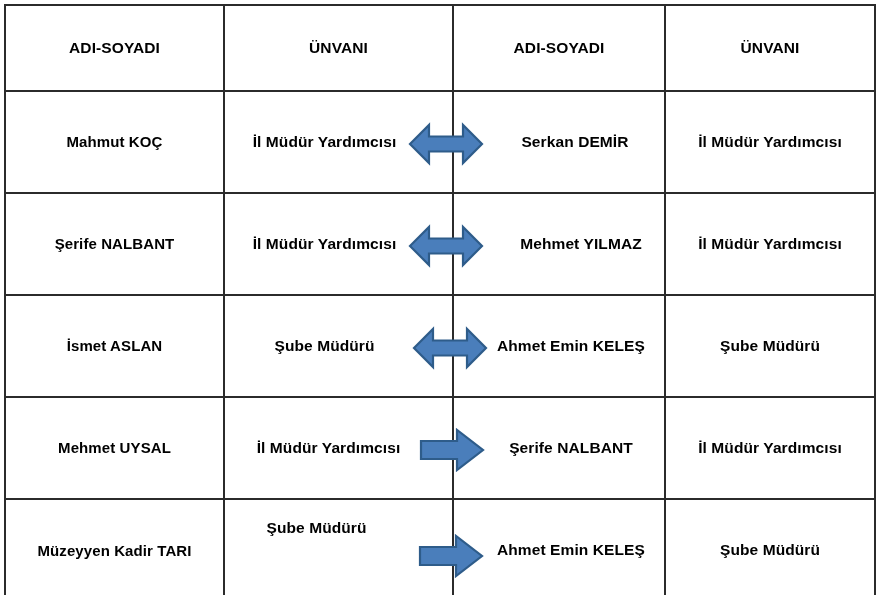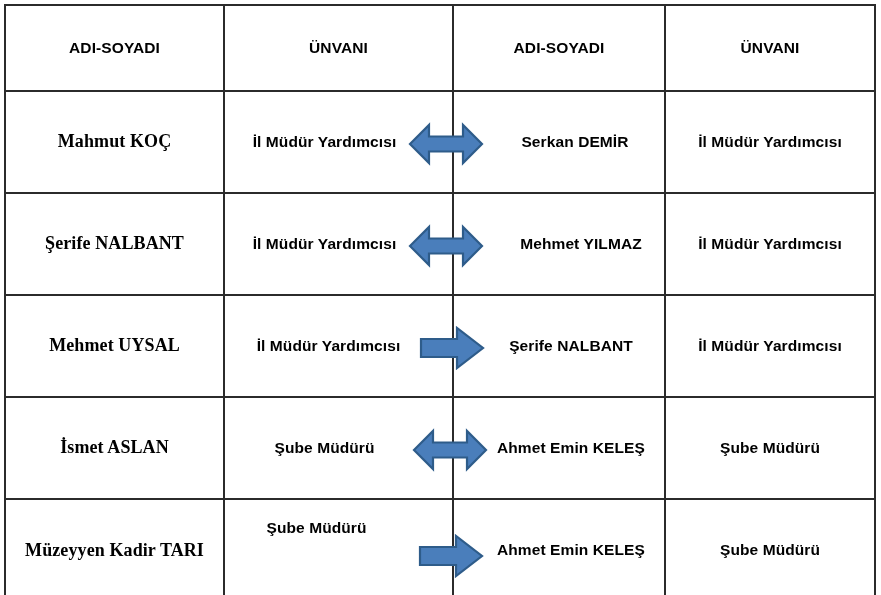--- a/index.html
+++ b/index.html
@@ -72,21 +72,21 @@
   tr.data-row-last td {
     height: 101px;
   }
 
   .cell-text {
     display: block;
     line-height: 1.2;
   }
 
   
-  .name-cell .cell-text { font-size: 18px; font-family: Liberation Serif, serif; }
+  .name-cell .cell-text { font-size: 15px; }
 
   
   td.title-left {
     position: relative;
   }
   td.title-left .cell-text {
     position: relative;
     z-index: 1;
   }
 
@@ -192,58 +192,58 @@
           <td class="target-cell push-right2">
             <span class="cell-text">Mehmet YILMAZ</span>
           </td>
           <td>
             <span class="cell-text">İl Müdür Yardımcısı</span>
           </td>
         </tr>
 
         <tr class="data-row">
           <td class="name-cell">
+            <span class="cell-text">İsmet ASLAN</span>
+          </td>
+          <td class="title-left nudge-left">
+            <span class="cell-text">Şube Müdürü</span>
+            <span class="arrow bidi-4">
+              <svg viewBox="0 0 76 48" width="76" height="48" aria-hidden="true">
+                <path d="M2,24 L21,5 L21,16.5 L55,16.5 L55,5 L74,24 L55,43 L55,31.5 L21,31.5 L21,43 Z" fill="#4A7EBB" stroke="#2E5C8A" stroke-width="2.2" stroke-linejoin="miter"></path>
+              </svg>
+            </span>
+          </td>
+          <td class="target-cell push-right3">
+            <span class="cell-text">Ahmet Emin KELEŞ</span>
+          </td>
+          <td>
+            <span class="cell-text">Şube Müdürü</span>
+          </td>
+        </tr>
+
+        <tr class="data-row">
+          <td class="name-cell">
             <span class="cell-text">Mehmet UYSAL</span>
           </td>
           <td class="title-left nudge-center">
             <span class="cell-text">İl Müdür Yardımcısı</span>
             <span class="arrow mono-3">
               <svg viewBox="0 0 66 48" width="66" height="48" aria-hidden="true">
                 <path d="M2,15 L38,15 L38,4 L64,24 L38,44 L38,33 L2,33 Z" fill="#4A7EBB" stroke="#2E5C8A" stroke-width="2.2" stroke-linejoin="miter"></path>
               </svg>
             </span>
           </td>
           <td class="target-cell push-right3">
             <span class="cell-text">Şerife NALBANT</span>
           </td>
           <td>
             <span class="cell-text">İl Müdür Yardımcısı</span>
           </td>
         </tr>
 
-        <tr class="data-row">
-          <td class="name-cell">
-            <span class="cell-text">İsmet ASLAN</span>
-          </td>
-          <td class="title-left nudge-left">
-            <span class="cell-text">Şube Müdürü</span>
-            <span class="arrow bidi-4">
-              <svg viewBox="0 0 76 48" width="76" height="48" aria-hidden="true">
-                <path d="M2,24 L21,5 L21,16.5 L55,16.5 L55,5 L74,24 L55,43 L55,31.5 L21,31.5 L21,43 Z" fill="#4A7EBB" stroke="#2E5C8A" stroke-width="2.2" stroke-linejoin="miter"></path>
-              </svg>
-            </span>
-          </td>
-          <td class="target-cell push-right3">
-            <span class="cell-text">Ahmet Emin KELEŞ</span>
-          </td>
-          <td>
-            <span class="cell-text">Şube Müdürü</span>
-          </td>
-        </tr>
-
         <tr class="data-row data-row-last">
           <td class="name-cell">
             <span class="cell-text">Müzeyyen Kadir TARI</span>
           </td>
           <td class="title-left nudge-up">
             <span class="cell-text">Şube Müdürü</span>
             <span class="arrow mono-5">
               <svg viewBox="0 0 66 48" width="66" height="48" aria-hidden="true">
                 <path d="M2,15 L38,15 L38,4 L64,24 L38,44 L38,33 L2,33 Z" fill="#4A7EBB" stroke="#2E5C8A" stroke-width="2.2" stroke-linejoin="miter"></path>
               </svg>

